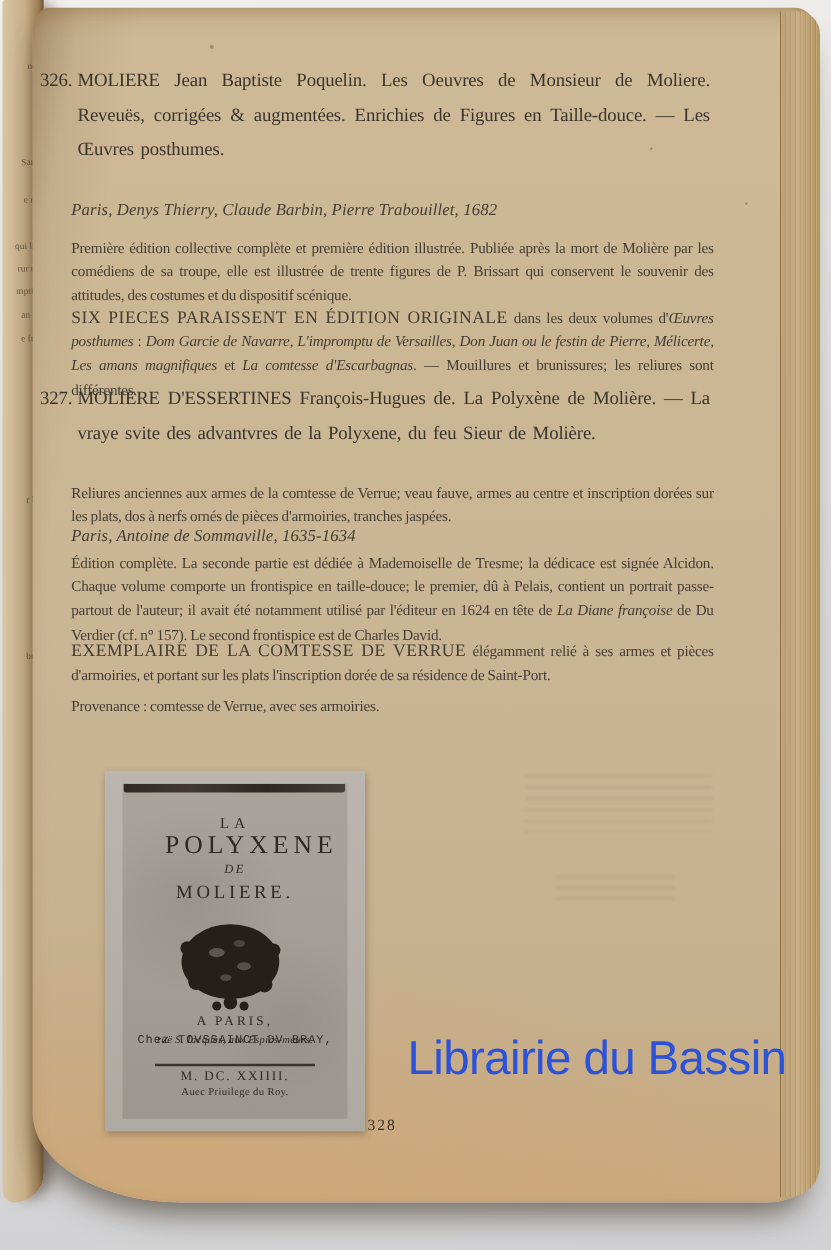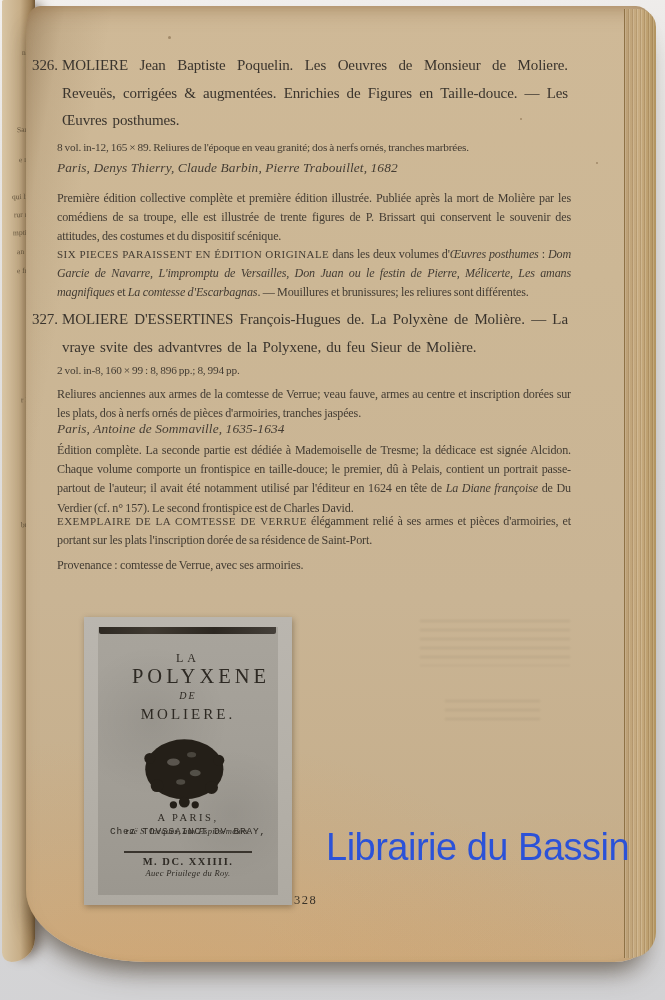--- a/index.html
+++ b/index.html
@@ -68,21 +68,21 @@
   }
   .imprint{
     left:57px;width:506px;font-style:italic;font-size:13.4px;
     text-align:left;color:#453d33;letter-spacing:0.1px;
   }
   .note{
     left:57px;width:514px;font-size:12.1px;line-height:19.2px;
     text-align:justify;letter-spacing:-0.15px;word-spacing:-0.45px;color:#433c33;
   }
   .note .i{font-style:italic;}
-  .note .sc{font-size:11px;letter-spacing:0.45px;}
+  .note .sc{font-size:14px;letter-spacing:0.45px;}
   
   .plate{
     position:absolute;left:84px;top:617px;width:208px;height:288px;
     background:linear-gradient(180deg,#bab6af 0%,#b4b0a8 55%,#aeaaa2 100%);
     box-shadow:1px 2px 6px rgba(60,48,30,.4);
   }
   .plate-inner{
     position:absolute;left:14px;right:14px;top:10px;bottom:10px;
     background:
       radial-gradient(60% 40% at 30% 35%, rgba(0,0,0,.07), transparent 70%),
@@ -101,22 +101,22 @@
   }
   .pl-la{top:24px;font-size:12px;letter-spacing:4px;}
   .pl-polyxene{top:38px;font-size:20.5px;letter-spacing:4px;margin-left:26px;}
   .pl-de{top:63px;font-size:10px;font-style:italic;letter-spacing:2px;}
   .pl-moliere{top:79px;font-size:15px;letter-spacing:3px;}
   .pl-ornament{top:106px;left:50%;transform:translateX(-54%);right:auto;}
   .pl-aparis{top:185px;font-size:10.5px;letter-spacing:2.5px;}
   .pl-chez{top:199px;font-size:9.5px;letter-spacing:0.8px;font-family:Liberation Mono, monospace;}
   .pl-rue{top:199px;font-size:8.5px;letter-spacing:0.3px;font-style:italic;}
   .pl-rule{position:absolute;top:224px;left:50%;transform:translateX(-50%);width:128px;height:2px;background:#39342d;}
-  .pl-date{top:229px;font-size:10.5px;letter-spacing:1.5px;font-weight:bold;}
-  .pl-priv{top:241px;font-size:8.5px;font-style:italic;letter-spacing:0.3px;}
+  .pl-date{top:229px;font-size:10.5px;letter-spacing:1.5px;}
+  .pl-priv{top:241px;font-size:8.5px;letter-spacing:0.3px;}
   
   .folio{left:294px;top:893px;font-size:12.5px;letter-spacing:1.5px;color:#3a3329;}
   .watermark{
     left:326px;top:827px;
     font-family:"Liberation Sans","DejaVu Sans",sans-serif;
     font-size:38px;letter-spacing:-0.5px;line-height:1.1;
     white-space:nowrap;
   }
 </style>
 </head>
@@ -146,30 +146,28 @@
   <div class="speck" style="left:520px;top:118px;width:2px;height:2px"></div>
   <div class="showthrough" style="left:420px;top:620px;width:150px;height:46px"></div>
   <div class="showthrough" style="left:445px;top:700px;width:95px;height:20px"></div>
 
   <div class="content">
 
     <div class="blk entry-head" style="top:52px">
       <span class="entry-num">326.</span>
       <span>MOLIERE Jean Baptiste Poquelin. Les Oeuvres de Monsieur de Moliere. Reveuës, corrigées &amp; augmentées. Enrichies de Figures en Taille-douce. — Les Œuvres posthumes.</span>
     </div>
-    <div class="blk collation" style="top:141px">8 vol. in-12, 165 × 89. Reliures de l'époque en veau granité; dos à nerfs ornés, tranches marbrées.</div>
     <div class="blk imprint" style="top:160px">Paris, Denys Thierry, Claude Barbin, Pierre Trabouillet, 1682</div>
     <div class="blk note" style="top:189px">Première édition collective complète et première édition illustrée. Publiée après la mort de Molière par les comédiens de sa troupe, elle est illustrée de trente figures de P. Brissart qui conservent le souvenir des attitudes, des costumes et du dispositif scénique.</div>
     <div class="blk note" style="top:245px"><span class="sc">SIX PIECES PARAISSENT EN ÉDITION ORIGINALE</span><span> dans les deux volumes d'</span><span class="i">Œuvres posthumes</span><span> : </span><span class="i">Dom Garcie de Navarre, L'impromptu de Versailles, Don Juan ou le festin de Pierre, Mélicerte, Les amans magnifiques</span><span> et </span><span class="i">La comtesse d'Escarbagnas</span><span>. — Mouillures et brunissures; les reliures sont différentes.</span></div>
 
     <div class="blk entry-head" style="top:306px">
       <span class="entry-num">327.</span>
       <span>MOLIERE D'ESSERTINES François-Hugues de. La Polyxène de Molière. — La vraye svite des advantvres de la Polyxene, du feu Sieur de Molière.</span>
     </div>
-    <div class="blk collation" style="top:364px">2 vol. in-8, 160 × 99 : 8, 896 pp.; 8, 994 pp.</div>
     <div class="blk note" style="top:385px">Reliures anciennes aux armes de la comtesse de Verrue; veau fauve, armes au centre et inscription dorées sur les plats, dos à nerfs ornés de pièces d'armoiries, tranches jaspées.</div>
     <div class="blk imprint" style="top:421px">Paris, Antoine de Sommaville, 1635-1634</div>
     <div class="blk note" style="top:441px"><span>Édition complète. La seconde partie est dédiée à Mademoiselle de Tresme; la dédicace est signée Alcidon. Chaque volume comporte un frontispice en taille-douce; le premier, dû à Pelais, contient un portrait passe-partout de l'auteur; il avait été notamment utilisé par l'éditeur en 1624 en tête de </span><span class="i">La Diane françoise</span><span> de Du Verdier (cf. n° 157). Le second frontispice est de Charles David.</span></div>
     <div class="blk note" style="top:556px">Provenance : comtesse de Verrue, avec ses armoiries.</div>
     <div class="blk note" style="top:512px"><span class="sc">EXEMPLAIRE DE LA COMTESSE DE VERRUE</span><span> élégamment relié à ses armes et pièces d'armoiries, et portant sur les plats l'inscription dorée de sa résidence de Saint-Port.</span></div>
 
     <div class="plate">
       <div class="plate-inner">
         <div class="plate-topbar"></div>
         <div class="pl pl-la">LA</div>

